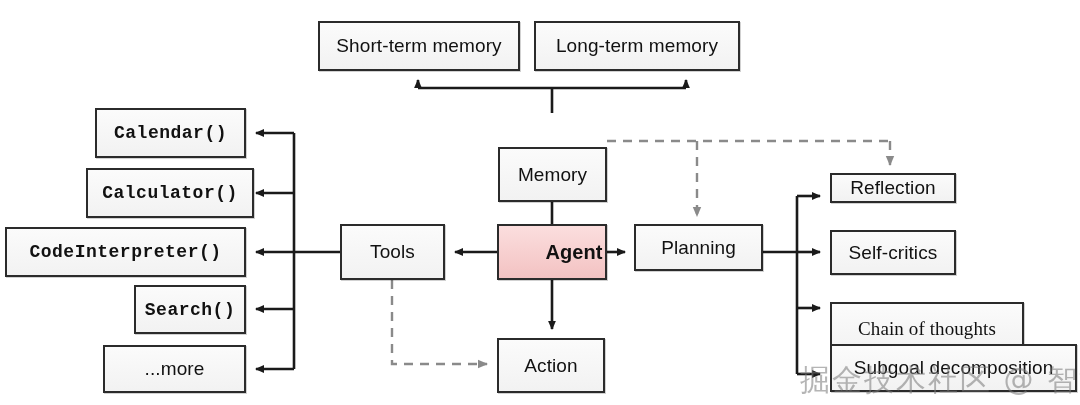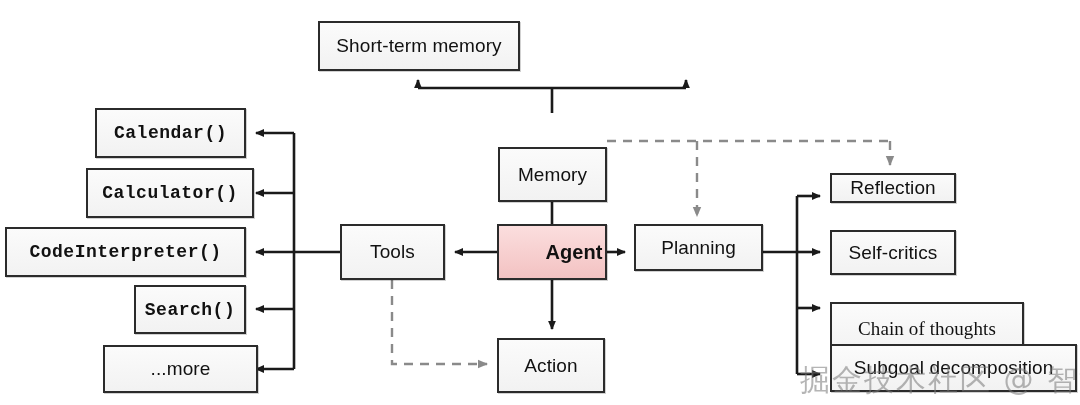--- a/index.html
+++ b/index.html
@@ -110,32 +110,33 @@
 
       <path d="M607,141 L890,141"></path>
       <path d="M697,141 L697,216" marker-end="url(#ahg)"></path>
       <path d="M890,141 L890,165" marker-end="url(#ahg)"></path>
 
       <path d="M392,280 L392,364 L487,364" marker-end="url(#ahg)"></path>
     </g>
   </svg>
 
   <div class="node" style="left:318px; top:21px; width:202px; height:50px;">Short-term memory</div>
+  <div class="node" style="left:534px; top:21px; width:206px; height:50px;">Long-term memory</div>
 
   <div class="node" style="left:498px; top:113px; width:109px; height:55px;margin-top:34px;">Memory</div>
   <div class="node agent" style="left:497px; top:224px; width:110px; height:56px;">Agent</div>
   <div class="node" style="left:340px; top:224px; width:105px; height:56px;">Tools</div>
   <div class="node" style="left:634px; top:224px; width:129px; height:47px;">Planning</div>
   <div class="node" style="left:497px; top:338px; width:108px; height:55px;">Action</div>
 
   <div class="node mono" style="left:95px; top:108px; width:151px; height:50px;">Calendar()</div>
   <div class="node mono" style="left:78px; top:168px; width:168px; height:50px;margin-left:8px;">Calculator()</div>
   <div class="node mono" style="left:5px; top:227px; width:241px; height:50px;">CodeInterpreter()</div>
   <div class="node mono" style="left:134px; top:285px; width:112px; height:49px;">Search()</div>
-  <div class="node" style="left:103px; top:345px; width:155px; height:48px;">...more</div>
+  <div class="node" style="left:103px; top:345px; width:143px; height:48px;">...more</div>
 
   <div class="node" style="left:830px; top:173px; width:126px; height:30px;">Reflection</div>
   <div class="node" style="left:830px; top:230px; width:126px; height:45px;">Self-critics</div>
   <div class="node" style="left:830px; top:302px; width:194px; height:53px;font-family:Liberation Serif, serif;">Chain of thoughts</div>
   <div class="node" style="left:830px; top:344px; width:247px; height:48px;">Subgoal decomposition</div>
 
   <div class="watermark">掘金技术社区 @ 智泊AI</div>
 
 </div>
 

